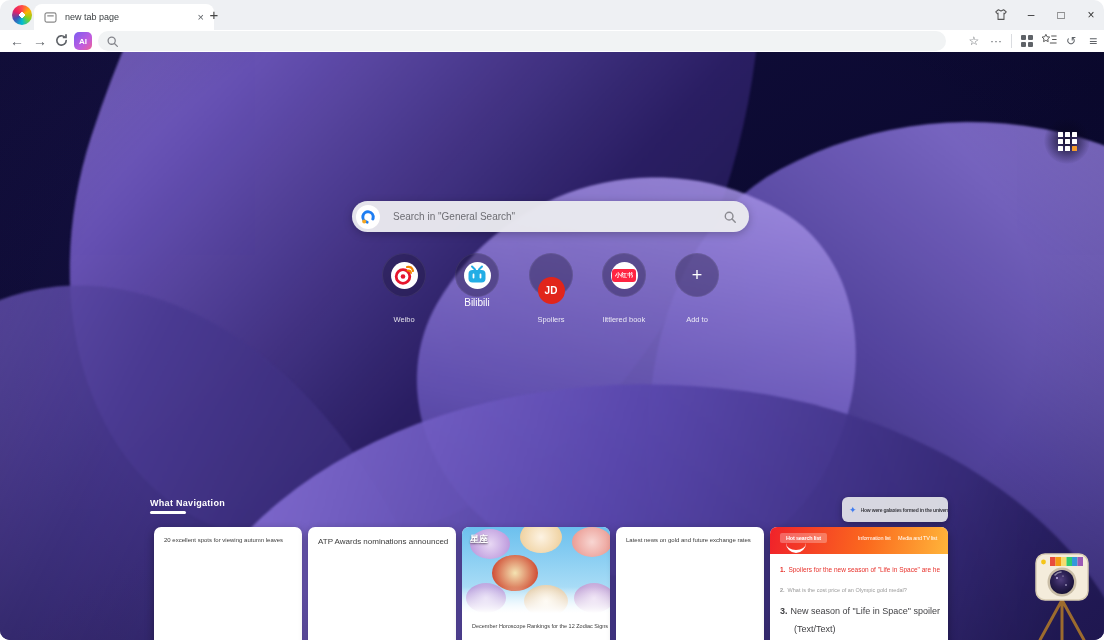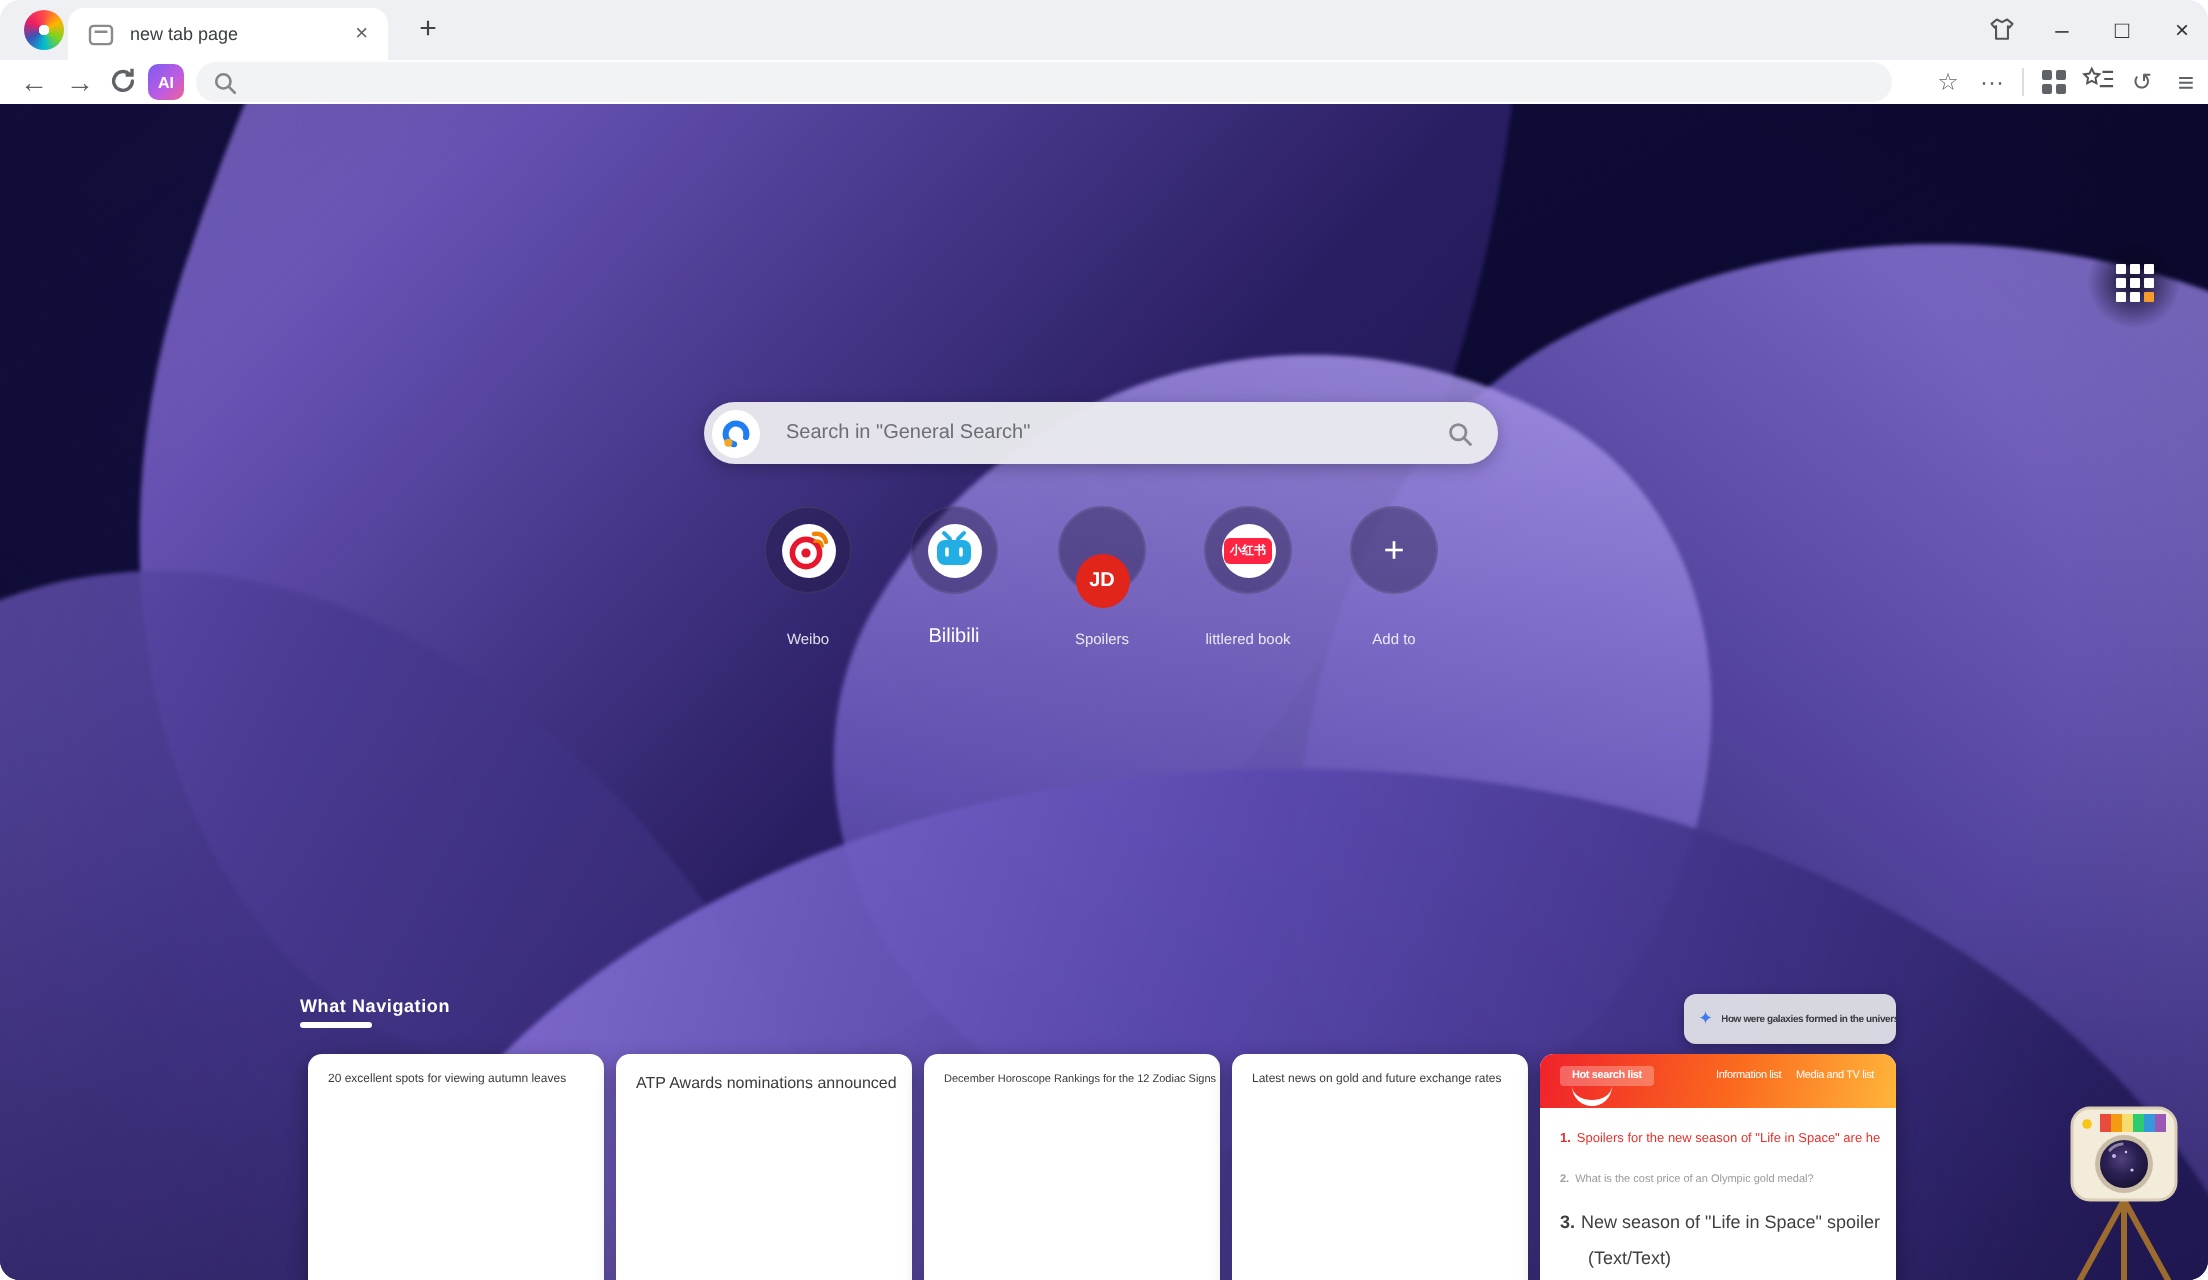--- a/index.html
+++ b/index.html
@@ -4,21 +4,21 @@
 <style>
   html,body{margin:0;padding:0;background:#fff;}
   body{width:1104px;height:640px;font-family:"Liberation Sans","DejaVu Sans",sans-serif;-webkit-font-smoothing:antialiased;}
   .window{position:relative;width:1104px;height:640px;border-radius:10px;overflow:hidden;background:#fff;}
 
   
   .tabbar{position:absolute;left:0;top:0;width:100%;height:30px;background:#eef0f3;}
   .browser-logo{position:absolute;left:12px;top:5px;width:20px;height:20px;border-radius:50%;
     background:radial-gradient(circle at 50% 50%,#fff 0 18%,transparent 19%),
     conic-gradient(#ff4b4b,#ffb300,#7ed321,#00bcd4,#3f51b5,#e91e63,#ff4b4b);}
-  .tab{position:absolute;left:34px;top:4px;width:160px;height:26px;background:#fff;border-radius:8px 8px 0 0;display:flex;align-items:center;}
+  .tab{position:absolute;left:34px;top:4px;width:180px;height:26px;background:#fff;border-radius:8px 8px 0 0;display:flex;align-items:center;}
   .tab-favicon{margin-left:10px;display:flex;}
   .tab-title{margin-left:8px;font-size:9px;color:#3c4043;flex:1;}
   .tab-close{margin-right:10px;font-size:11px;color:#5f6368;cursor:pointer;}
   .newtab-btn{position:absolute;left:205px;top:6px;font-size:15px;color:#444;width:18px;height:18px;text-align:center;line-height:18px;}
   .win-controls{position:absolute;right:6px;top:0;height:30px;display:flex;align-items:center;gap:16px;}
   .wc{font-size:12px;color:#333;width:14px;text-align:center;}
   .wc.theme{display:flex;}
 
   
   .toolbar{position:absolute;left:0;top:30px;width:100%;height:22px;background:#fff;}
@@ -78,21 +78,21 @@
   
   .ql{position:absolute;top:201px;width:44px;z-index:5;cursor:pointer;}
   .ql-circle{width:44px;height:44px;border-radius:50%;background:rgba(28,22,58,.38);
     box-shadow:inset 0 0 0 1px rgba(255,255,255,.07);display:flex;align-items:center;justify-content:center;}
   .ql-inner{width:27px;height:27px;border-radius:50%;background:#fff;display:flex;align-items:center;justify-content:center;overflow:hidden;}
   .jd-badge{width:27px;height:27px;border-radius:50%;background:#e1251b;color:#fff;font-weight:bold;font-size:10px;
     display:flex;align-items:center;justify-content:center;margin-top:30px;}
   .xhs-badge{background:#ff2442;color:#fff;font-size:6px;font-weight:bold;padding:2px 3px;border-radius:3px;white-space:nowrap;}
   .ql-plus{color:#fff;font-size:18px;font-weight:300;}
   .ql-label{position:absolute;top:50px;left:-28px;width:100px;text-align:center;font-size:7.5px;color:rgba(255,255,255,.85);margin-top:12px;}
-  .ql-label.big{font-size:10px;color:#fff;top:48px;}
+  .ql-label.big{font-size:10px;color:#fff;top:32px;}
 
   
   .news-nav{position:absolute;left:150px;top:446px;z-index:5;font-size:9px;font-weight:bold;color:#fff;letter-spacing:.3px;}
   .news-underline{position:absolute;left:150px;top:459px;width:36px;height:3px;background:#fff;border-radius:2px;z-index:5;}
 
   
   .tooltip{position:absolute;left:842px;top:445px;width:106px;height:25px;border-radius:6px;z-index:5;
     background:rgba(223,224,230,.95);box-shadow:0 2px 6px rgba(0,0,0,.3);display:flex;align-items:center;}
   .tooltip .spark{font-size:9px;color:#3f7cf0;margin:0 4px 0 7px;}
   .tooltip .txt{font-size:5px;font-weight:bold;color:#3a3a40;letter-spacing:-.2px;white-space:nowrap;overflow:hidden;}
@@ -322,20 +322,31 @@
 
     <div class="card" style="left:154px">
       <div class="card-caption cap-xs">20 excellent spots for viewing autumn leaves</div>
     </div>
 
     <div class="card" style="left:308px">
       <div class="card-caption cap-lg">ATP Awards nominations announced</div>
     </div>
 
     <div class="card" style="left:462px">
+      <div class="card-img img-umbrella">
+        <span class="card-tag">星座</span>
+        <div class="um um1"></div>
+        <div class="um um2"></div>
+        <div class="um um3"></div>
+        <div class="um um4"></div>
+        <div class="um um5"></div>
+        <div class="um um6"></div>
+        <div class="um um7"></div>
+        <div class="fade"></div>
+      </div>
       <div class="card-caption cap-sm">December Horoscope Rankings for the 12 Zodiac Signs</div>
     </div>
 
     <div class="card" style="left:616px">
       <div class="card-caption cap-xs">Latest news on gold and future exchange rates</div>
     </div>
 
     <div class="card hotcard">
       <div class="hot-header">
         <span class="hot-tab active">Hot search list</span>

